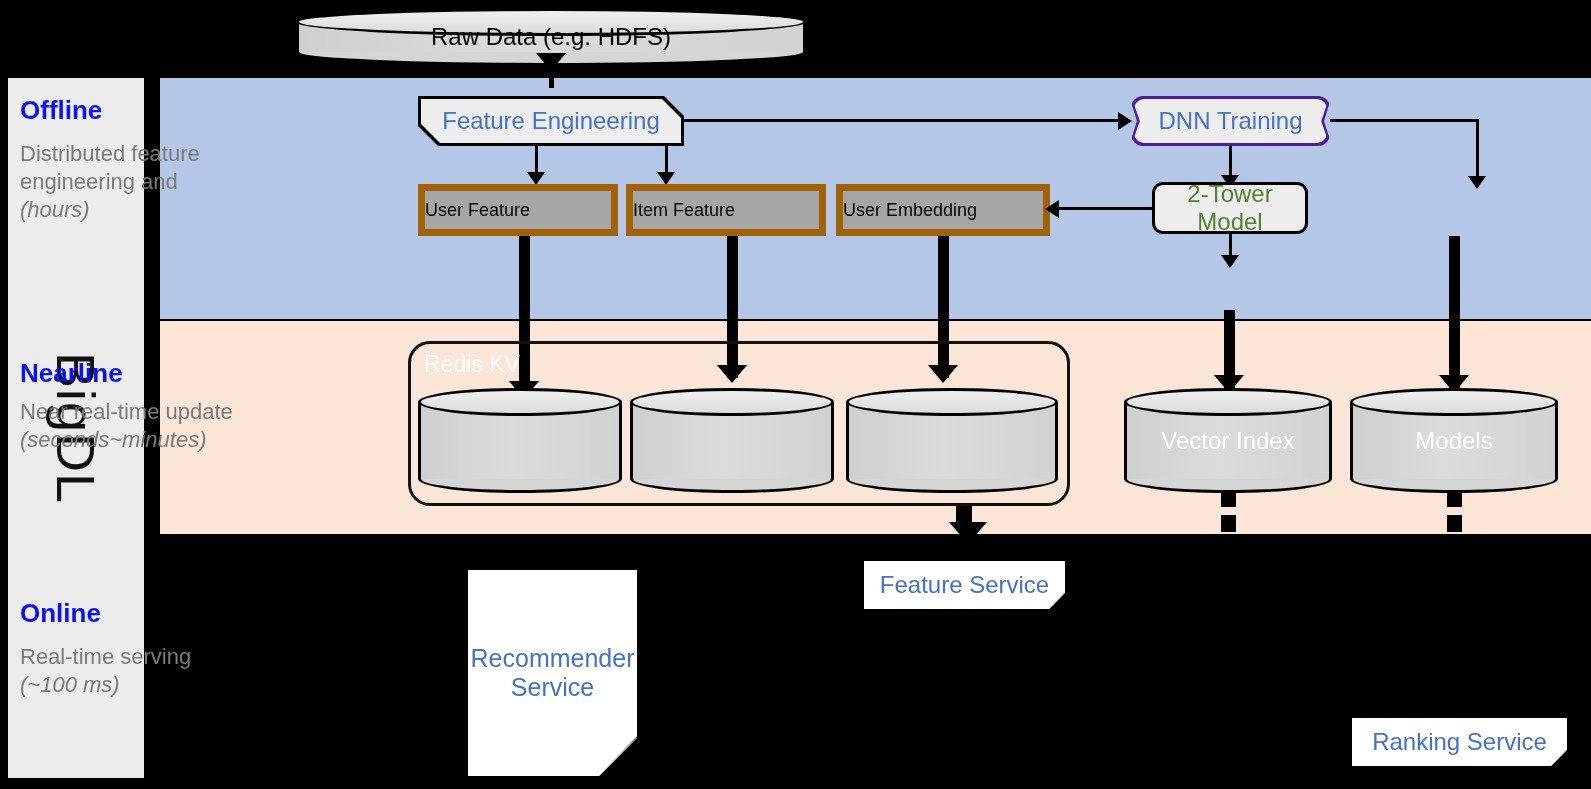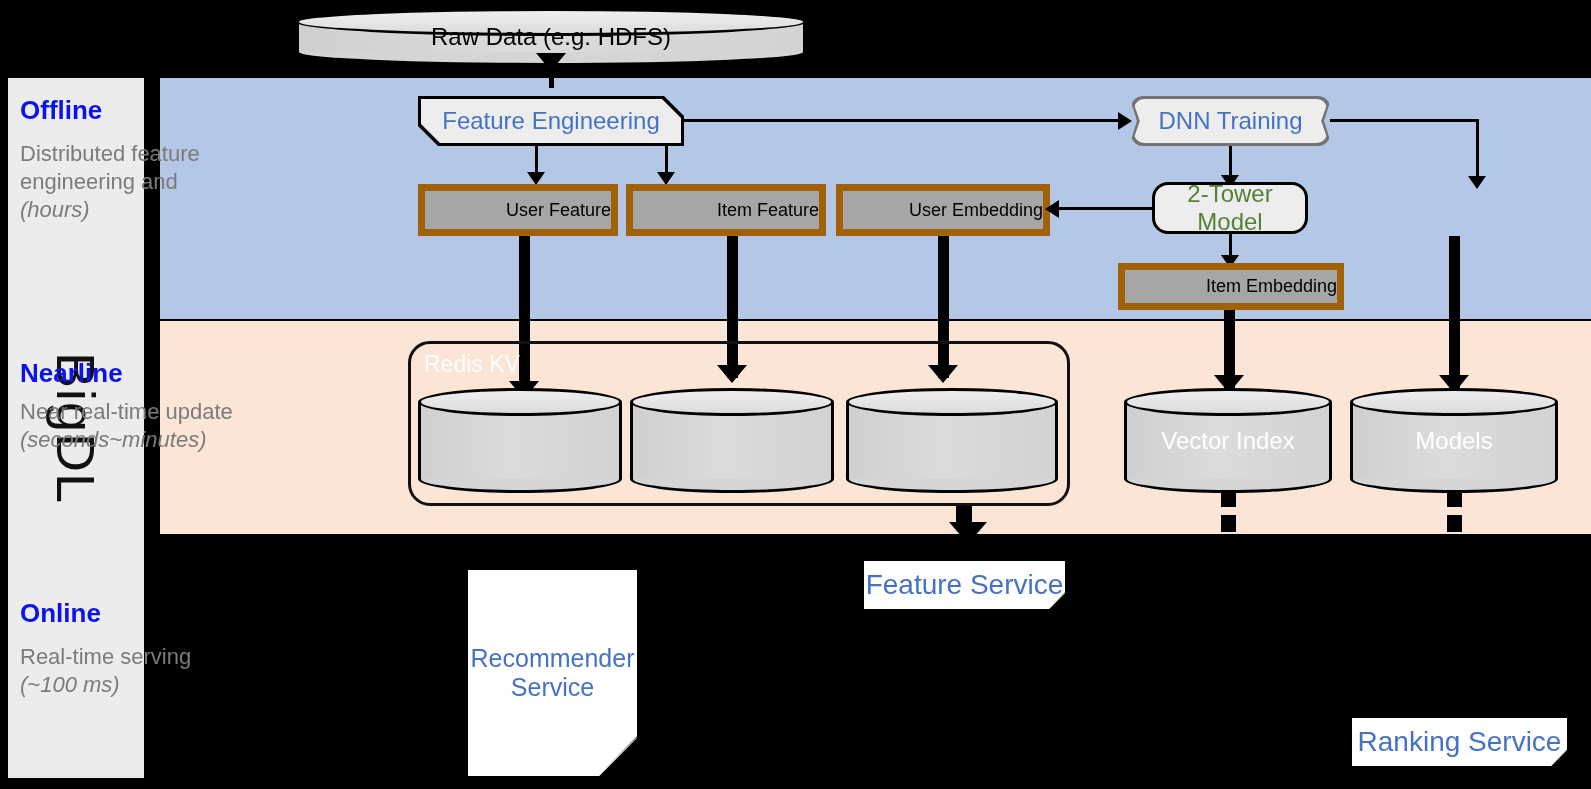--- a/index.html
+++ b/index.html
@@ -18,42 +18,42 @@
   .band-offline {top:78px; height:241px; background:#b4c7e7;}
   .band-nearline{top:321px;height:213px; background:#fbe5d6;}
   .band-online  {top:536px;height:253px; background:transparent;}
 
   .band-title{position:absolute;left:20px;font-size:26px;color:#0b12f0;font-weight:bold;}
   .band-sub{position:absolute;left:20px;font-size:22px;color:#7b7b7b;line-height:1.28;width:230px;}
   .band-sub i{font-style:italic;}
 
   
   .node{position:absolute;box-sizing:border-box;display:flex;
-        align-items:center;justify-content:flex-end;text-align:center;}
+        align-items:center;justify-content:flex-start;text-align:center;}
 
   
   .box-grey{background:#a6a6a6;border:7px solid #a16207;color:#000000;font-size:18px;}
 
   
   .box-proc{background:#ededed;border:3px solid #000;font-size:24px;}
   .blue-txt{color:#4472c4;}
   .green-txt{color:#548235;}
   .brown-txt{color:#ffffff;}
 
   .rounded{border-radius:11px;}
 
   
   .notched{clip-path:polygon(0 0, calc(100% - 20px) 0, 100% 20px, 100% 100%, 20px 100%, 0 calc(100% - 20px));
            border:none;background:#000;padding:3px;}
   .notched > span{display:flex;width:100%;height:100%;align-items:center;justify-content:center;
            background:#ededed;
            clip-path:polygon(0 0, calc(100% - 19px) 0, 100% 19px, 100% 100%, 19px 100%, 0 calc(100% - 19px));}
 
   
-  .curly{border:none;background:#737373;padding:3px;border-radius:12px;
+  .curly{border:none;background:#4c1d95;padding:3px;border-radius:12px;
          clip-path:polygon(3% 0,97% 0,100% 12%,97% 50%,100% 88%,97% 100%,3% 100%,0 88%,3% 50%,0 12%);}
   .curly > span{display:flex;width:100%;height:100%;align-items:center;justify-content:center;
          background:#ededed;border-radius:10px;
          clip-path:polygon(3% 0,97% 0,100% 12%,97% 50%,100% 88%,97% 100%,3% 100%,0 88%,3% 50%,0 12%);}
 
   
   .cyl{position:absolute;text-align:center;}
   .cyl .body{position:absolute;left:0;right:0;top:14px;bottom:14px;
       background:linear-gradient(90deg,#cfcfcf,#dcdcdc 45%,#d2d2d2);
       border-left:3px solid #000;border-right:3px solid #000;}
@@ -64,21 +64,21 @@
   .cyl .lbl{position:absolute;left:0;right:0;top:0;bottom:0;display:flex;
       align-items:center;justify-content:center;font-size:24px;z-index:3;}
 
   
   .group{position:absolute;box-sizing:border-box;border:3px solid #111;border-radius:22px;}
   .group-lbl{position:absolute;font-size:23px;}
 
   
   .card{position:absolute;background:#fff;box-sizing:border-box;
         display:flex;align-items:center;justify-content:center;text-align:center;
-        font-size:28px;color:#4472c4;
+        font-size:24px;color:#4472c4;
         clip-path:polygon(0 0,100% 0,100% calc(100% - 16px),calc(100% - 16px) 100%,0 100%);}
   .fold{position:absolute;right:0;bottom:0;width:17px;height:17px;
         background:linear-gradient(225deg,#8a8a8a 0%,#d9d9d9 55%,#fff 100%);
         clip-path:polygon(100% 0,100% 100%,0 100%);}
   .card-doc{position:absolute;background:#fff;box-sizing:border-box;
         display:flex;align-items:center;justify-content:center;text-align:center;
         font-size:25px;color:#4472c4;
         clip-path:polygon(0 0,100% 0,100% calc(100% - 38px),calc(100% - 38px) 100%,0 100%);}
   .fold-doc{position:absolute;right:0;bottom:0;width:40px;height:40px;
         background:linear-gradient(225deg,#6f6f6f 0%,#d0d0d0 50%,#fff 100%);
@@ -151,33 +151,30 @@
   <div class="node box-grey" style="left:418px;top:184px;width:200px;height:52px;">
     <span>User Feature</span>
   </div>
   <div class="node box-grey" style="left:626px;top:184px;width:200px;height:52px;">
     <span>Item Feature</span>
   </div>
   <div class="node box-grey" style="left:836px;top:184px;width:214px;height:52px;">
     <span>User Embedding</span>
   </div>
 
-  <div class="node box-proc rounded" style="left:1152px;top:182px;width:156px;height:52px;border-radius:16px;">
+  <div class="node box-proc rounded" style="left:1152px;top:182px;width:156px;height:52px;">
     <span class="green-txt">2-Tower Model</span>
   </div>
 
   <div class="ln" style="left:1052px;top:207px;width:102px;height:3px;"></div>
   <div class="arrowleft" style="left:1045px;top:200px;"></div>
 
   <div class="ln" style="left:1229px;top:234px;width:3px;height:24px;"></div>
   <div class="arrowdown" style="left:1221px;top:255px;"></div>
 
-  <div class="node box-grey" style="left:1118px;top:263px;width:226px;height:47px;">
-    <span>Item Embedding</span>
-  </div>
 
   <div class="ln" style="left:519px;top:236px;width:11px;height:158px;"></div>
   <div class="arrowdown big" style="left:509px;top:381px;"></div>
 
   <div class="ln" style="left:727px;top:236px;width:11px;height:142px;"></div>
   <div class="arrowdown big" style="left:717px;top:365px;"></div>
 
   <div class="ln" style="left:938px;top:236px;width:11px;height:142px;"></div>
   <div class="arrowdown big" style="left:928px;top:365px;"></div>
 

